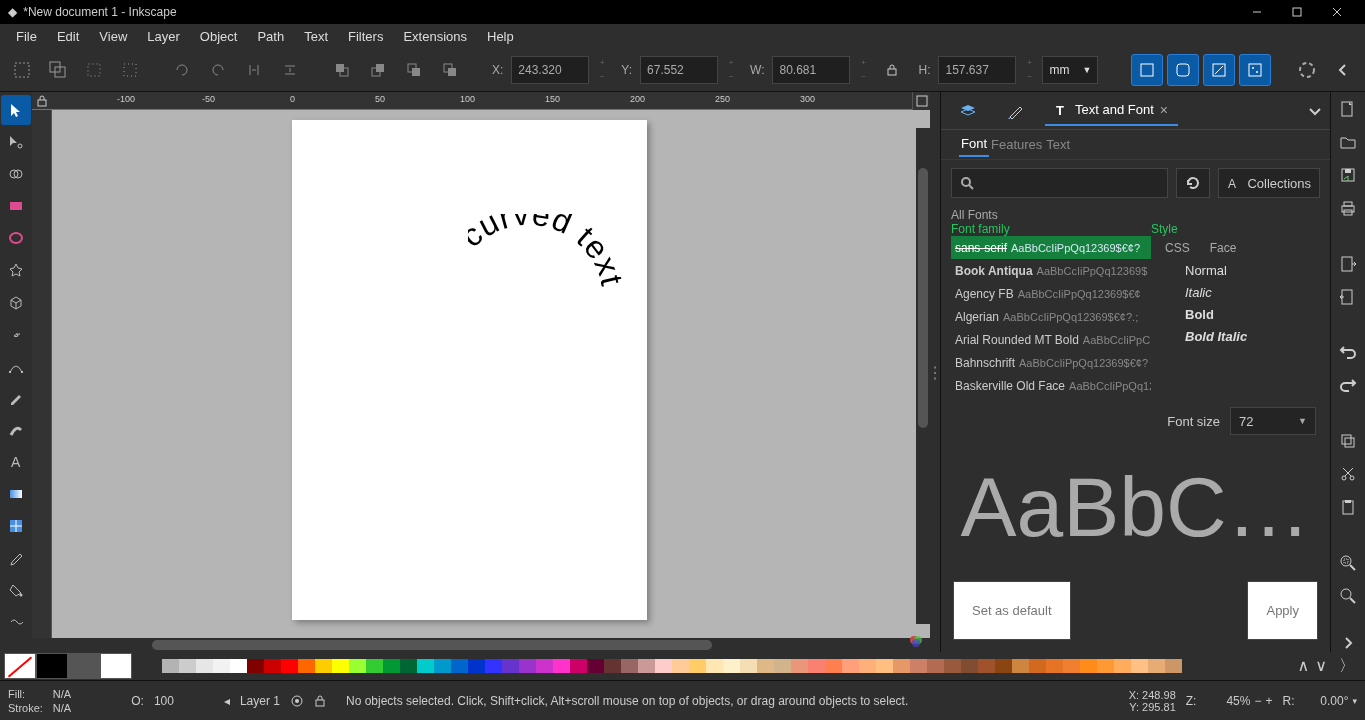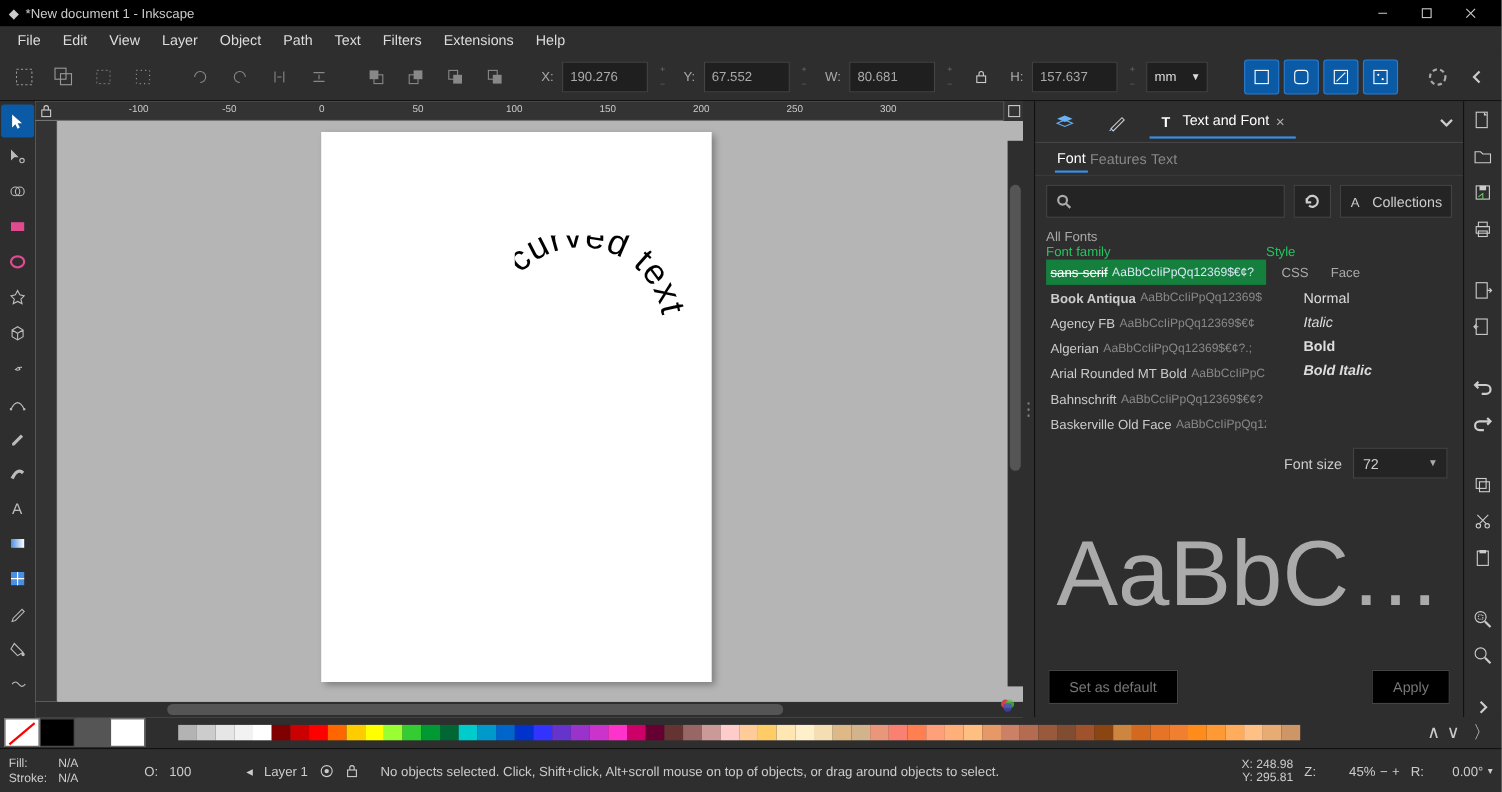--- a/index.html
+++ b/index.html
@@ -83,21 +83,21 @@
 .stylecol { flex: 1; padding-left: 14px; }
 .csslbl { font-size: 12px; color: #aaa; height: 23px; display: flex; align-items: center; }
 .stylelist div { height: 22px; display: flex; align-items: center; padding-left: 20px; color: #ddd; font-size: 13px; }
 .stylelist .italic { font-style: italic; }
 .stylelist .bold { font-weight: bold; }
 .stylelist .bolditalic { font-weight: bold; font-style: italic; }
 .sizerow { display: flex; align-items: center; justify-content: flex-end; padding: 10px 14px 0; gap: 10px; font-size: 13px; color: #ccc; }
 .sizefield { width: 86px; height: 28px; background: #242424; border: 1px solid #444; display: flex; align-items: center; padding: 0 8px; justify-content: space-between; }
 .preview { flex: 1; display: flex; align-items: center; justify-content: center; color: #aaa; font-size: 84px; font-family: sans-serif; overflow: hidden; padding: 20px 10px 10px; }
 .panel-buttons { display: flex; justify-content: space-between; padding: 12px; }
-.pbtn { padding: 7px 18px; background: #000000; border: 1px solid #444; color: #777; font-size: 13px; }
+.pbtn { padding: 21px 18px; background: #ffffff; border: 1px solid #444; color: #777; font-size: 13px; }
 .handle { width: 10px; background: #2e2e2e; display:flex; align-items:center; justify-content:center; color:#888;}
 
 
 .palette { height: 28px; background: #2e2e2e; display: flex; align-items: center; padding-left: 4px; }
 .bigswatch { width: 32px; height: 26px; border:1px solid #555; }
 .nocolor { background: #fff; position: relative; }
 .nocolor::after { content: ""; position: absolute; left: 0; right: 0; top: 50%; border-top: 2px solid red; transform: rotate(-40deg); }
 .swatch { width: 17px; height: 14px; }
 .palette .nav { margin-left: auto; display:flex; gap:6px; padding-right:10px; color:#ccc;}
 
@@ -215,21 +215,21 @@
     </div>
   <div class="tbtn">
       <svg width="18" height="18">
         <rect x="7" y="7" width="8" height="8" fill="#888"></rect>
         <rect x="3" y="3" width="8" height="8" fill="none" stroke="#888"></rect>
       </svg>
     </div>
   <div class="tsep"></div>
   <span class="coord-label">X:</span>
   <div class="coord-field">
-      <span>190.276</span>
+      <span>243.320</span>
     </div>
   <div class="spinner">
       <div>+</div>
       <div>−</div>
     </div>
   <span class="coord-label">Y:</span>
   <div class="coord-field">
       <span>67.552</span>
     </div>
   <div class="spinner">

